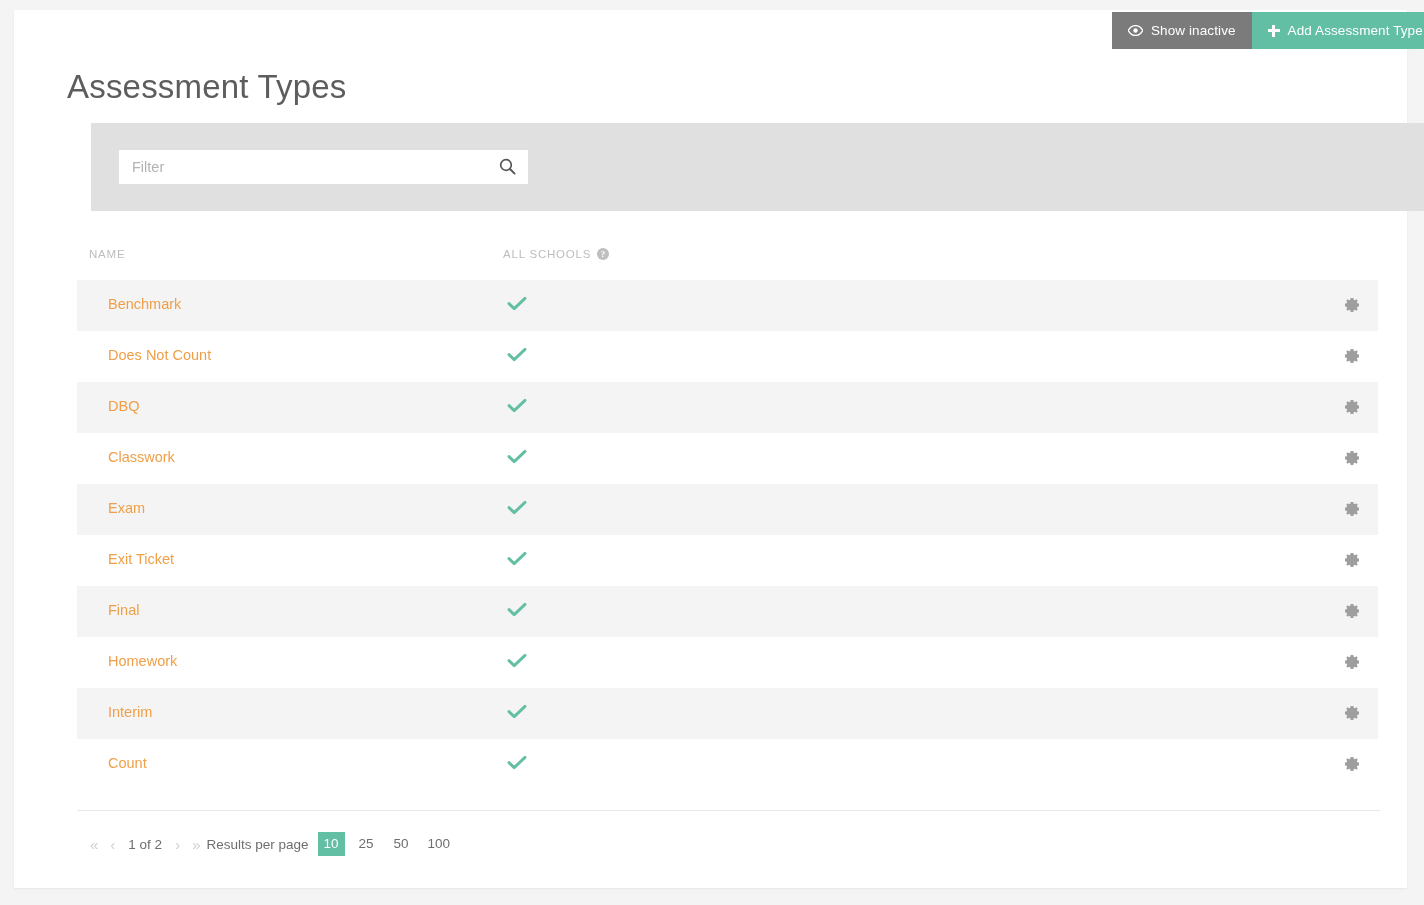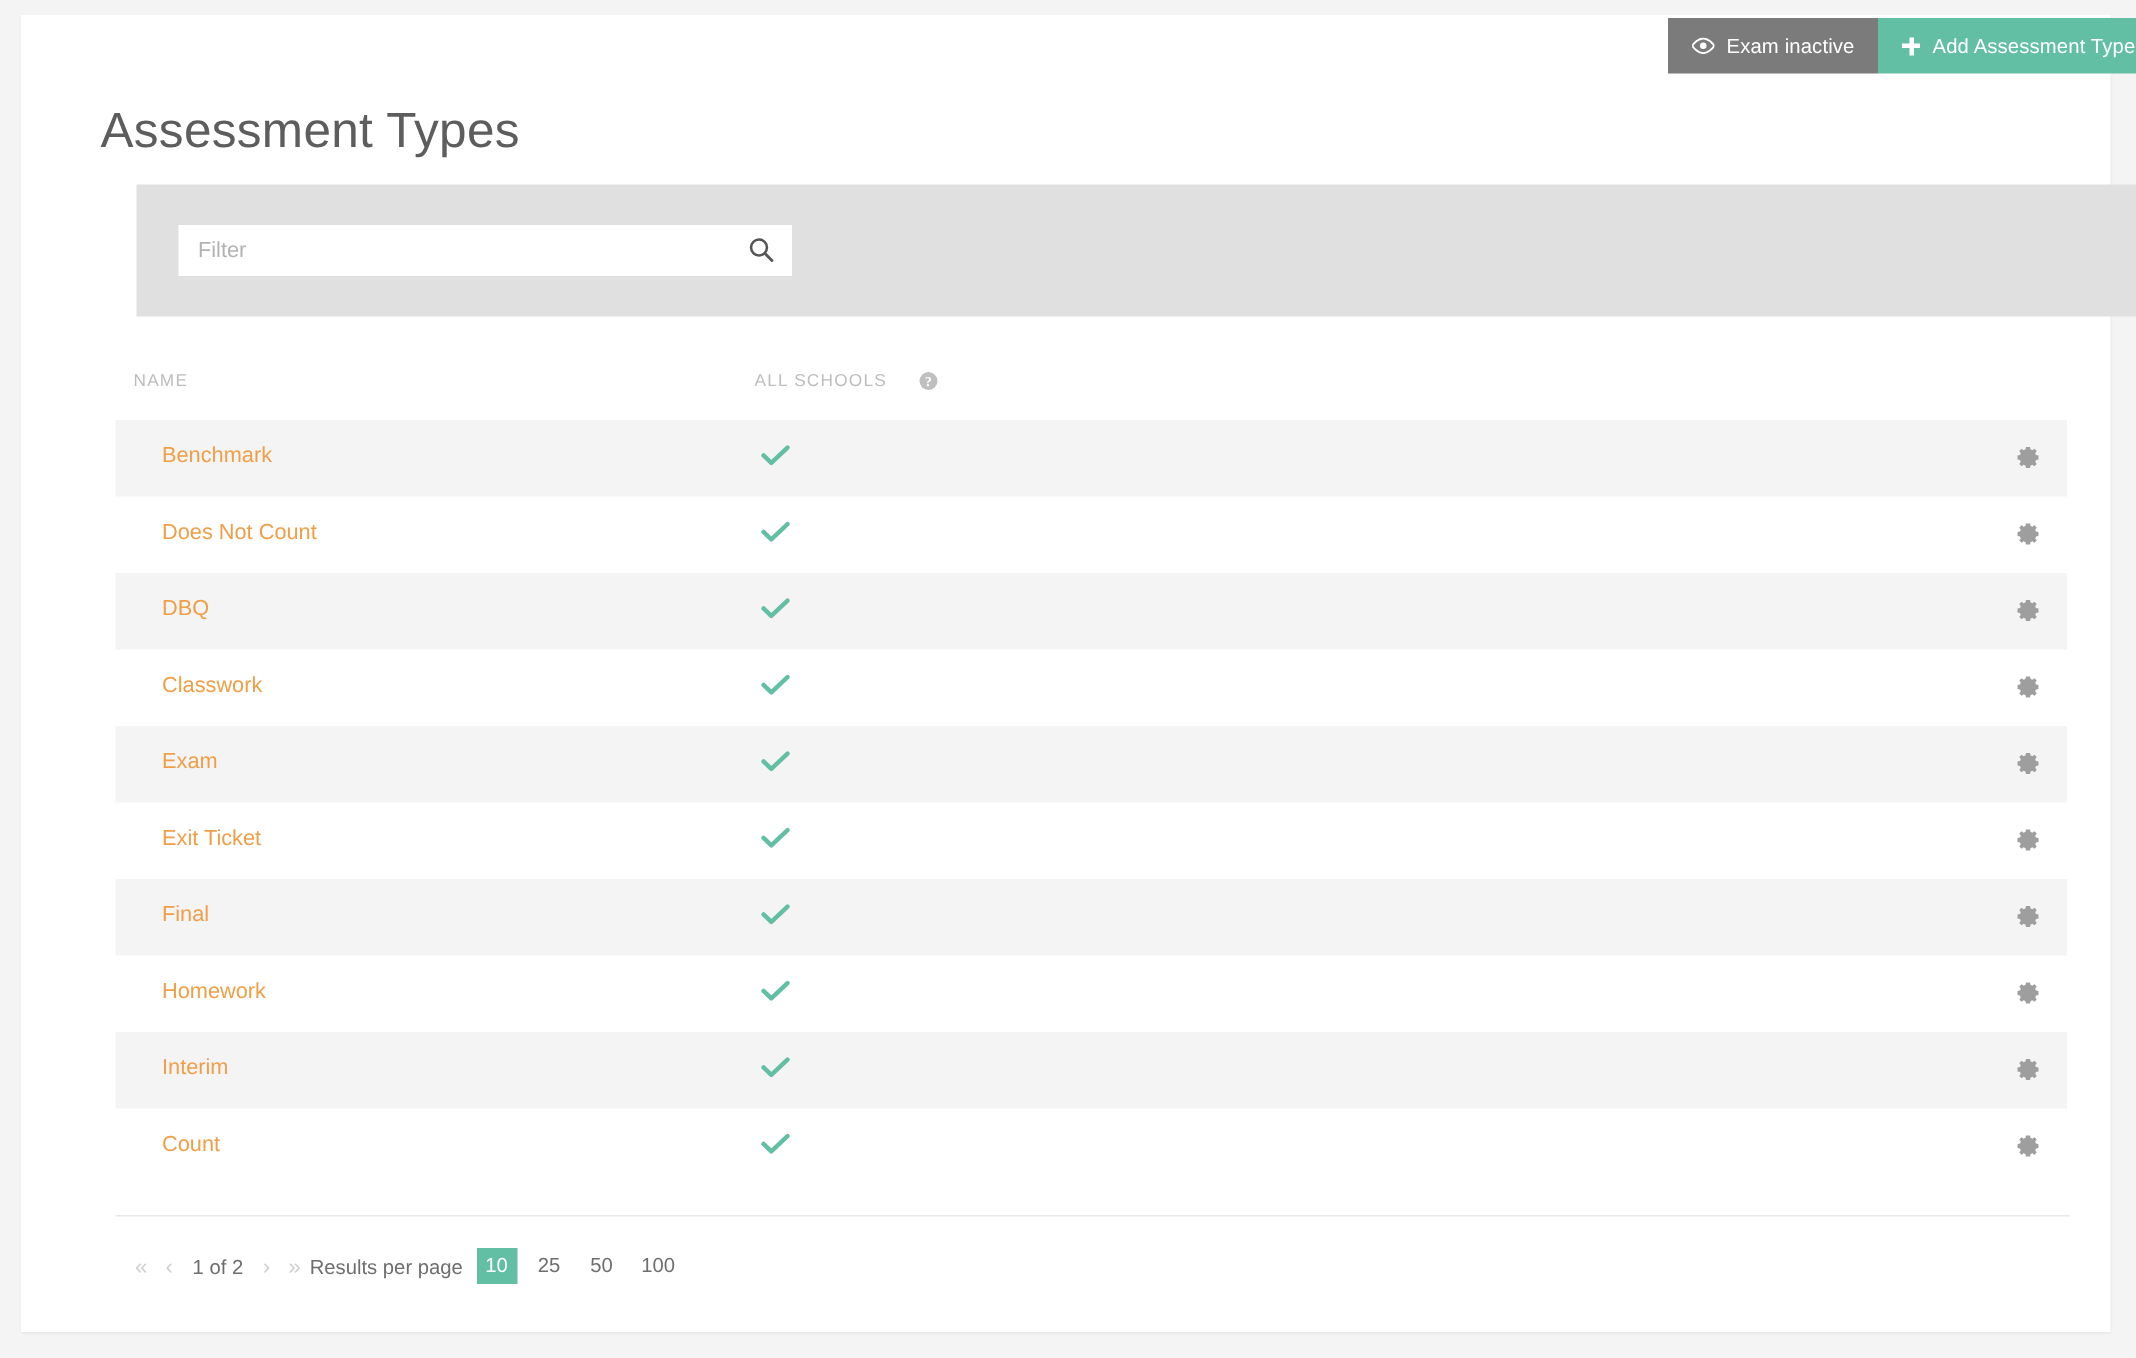--- a/index.html
+++ b/index.html
@@ -123,21 +123,21 @@
   }
   .th {
     position: absolute;
     font-size: 11.5px;
     letter-spacing: .8px;
     color: #bdbdbd;
     text-transform: uppercase;
     top: 6px;
   }
   .th-name { left: 12px; }
-  .th-schools { left: 426px; display: flex; align-items: flex-start; gap: 22px; }
+  .th-schools { left: 426px; display: flex; align-items: flex-start; gap: 6px; }
   .help-icon {
     display: inline-block;
     width: 12px; height: 12px;
     border-radius: 50%;
     background: #bfbfbf;
     color: #fff;
     font-size: 9px;
     line-height: 12px;
     text-align: center;
     font-family: "Liberation Serif", serif;
@@ -235,21 +235,21 @@
 <body>
 
 <div class="topbar-actions">
   <button class="btn btn-gray">
     <span class="icon-eye">
       <svg width="15" height="11" viewBox="0 0 15 11">
         <path d="M7.5 0.6C3.9 0.6 1.1 4 0.4 5.2c-.1.2-.1.4 0 .6C1.1 7 3.9 10.4 7.5 10.4S13.9 7 14.6 5.8c.1-.2.1-.4 0-.6C13.9 4 11.1.6 7.5.6z" fill="none" stroke="#ffffff" stroke-width="1.3"></path>
         <circle cx="7.5" cy="5.5" r="2.2" fill="#ffffff"></circle>
       </svg>
     </span>
-    <span>Exam inactive</span>
+    <span>Show inactive</span>
   </button>
   <button class="btn btn-teal">
     <span class="icon-plus"></span>
     <span>Add Assessment Type</span>
   </button>
 </div>
 
 <div class="page-card">
 
   <h1 class="page-title">Assessment Types</h1>

